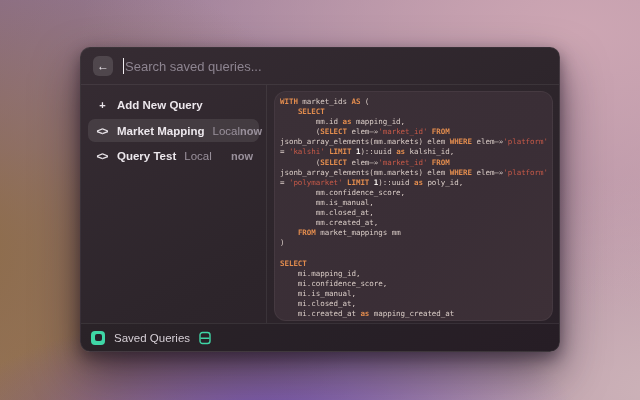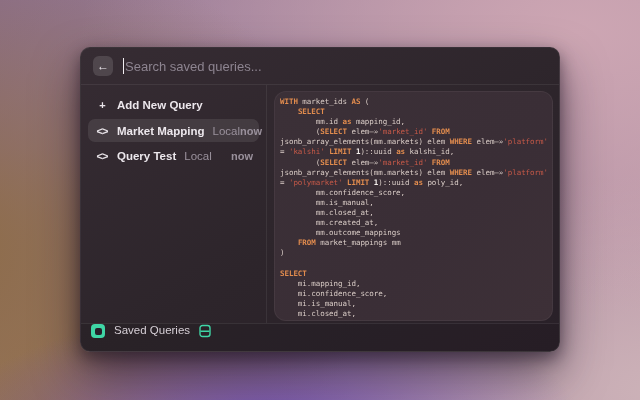--- a/index.html
+++ b/index.html
@@ -77,21 +77,21 @@
     letter-spacing:-0.05px;
   }
   .code-line { line-height:10.1px; min-height:10.1px; white-space:pre; }
   .tk-k { color:#e28c4e; font-weight:700; }
   .tk-s { color:#c65948; }
   .tk-n { color:#f4efec; font-weight:700; }
   .tk-d { color:#dbcec8; }
 
   
   .footer {
-    height:28px; flex:0 0 28px; display:flex; align-items:flex-start;
+    height:28px; flex:0 0 28px; display:flex; align-items:center;
     padding:0 10px; border-top:1px solid rgba(255,255,255,0.08);
     background:rgba(0,0,0,0.07);
   }
   .app-icon {
     width:14px; height:14px; border-radius:4px; background:#3fd6a6;
     display:flex; align-items:center; justify-content:center; flex:0 0 14px;
   }
   .app-icon-inner { width:7px; height:7px; border-radius:2px; background:#26202a; }
   .footer-app-label { margin-left:9px; font-size:11.5px; color:#d6cfd6; }
   .drive-icon { margin-left:9px; color:#3fd6a6; display:flex; align-items:center; }
@@ -157,21 +157,20 @@
               <div class="code-line"><span class="tk-d">        (</span><span class="tk-k">SELECT</span><span class="tk-d"> elem—»</span><span class="tk-s">'market_id'</span><span class="tk-d"> </span><span class="tk-k">FROM</span></div>
               <div class="code-line"><span class="tk-d">jsonb_array_elements(mm.markets) elem </span><span class="tk-k">WHERE</span><span class="tk-d"> elem—»</span><span class="tk-s">'platform'</span></div>
               <div class="code-line"><span class="tk-d">= </span><span class="tk-s">'kalshi'</span><span class="tk-d"> </span><span class="tk-k">LIMIT</span><span class="tk-d"> </span><span class="tk-n">1</span><span class="tk-d">)::uuid </span><span class="tk-k">as</span><span class="tk-d"> kalshi_id,</span></div>
               <div class="code-line"><span class="tk-d">        (</span><span class="tk-k">SELECT</span><span class="tk-d"> elem—»</span><span class="tk-s">'market_id'</span><span class="tk-d"> </span><span class="tk-k">FROM</span></div>
               <div class="code-line"><span class="tk-d">jsonb_array_elements(mm.markets) elem </span><span class="tk-k">WHERE</span><span class="tk-d"> elem—»</span><span class="tk-s">'platform'</span></div>
               <div class="code-line"><span class="tk-d">= </span><span class="tk-s">'polymarket'</span><span class="tk-d"> </span><span class="tk-k">LIMIT</span><span class="tk-d"> </span><span class="tk-n">1</span><span class="tk-d">)::uuid </span><span class="tk-k">as</span><span class="tk-d"> poly_id,</span></div>
               <div class="code-line"><span class="tk-d">        mm.confidence_score,</span></div>
               <div class="code-line"><span class="tk-d">        mm.is_manual,</span></div>
               <div class="code-line"><span class="tk-d">        mm.closed_at,</span></div>
               <div class="code-line"><span class="tk-d">        mm.created_at,</span></div>
-              <div class="code-line"><span class="tk-d">        mm.outcome_mappings</span></div>
               <div class="code-line"><span class="tk-d">    </span><span class="tk-k">FROM</span><span class="tk-d"> market_mappings mm</span></div>
               <div class="code-line"><span class="tk-d">)</span></div>
               <div class="code-line"></div>
               <div class="code-line"><span class="tk-k">SELECT</span></div>
               <div class="code-line"><span class="tk-d">    mi.mapping_id,</span></div>
               <div class="code-line"><span class="tk-d">    mi.confidence_score,</span></div>
               <div class="code-line"><span class="tk-d">    mi.is_manual,</span></div>
               <div class="code-line"><span class="tk-d">    mi.closed_at,</span></div>
               <div class="code-line"><span class="tk-d">    mi.created_at </span><span class="tk-k">as</span><span class="tk-d"> mapping_created_at</span></div>
             </div>

